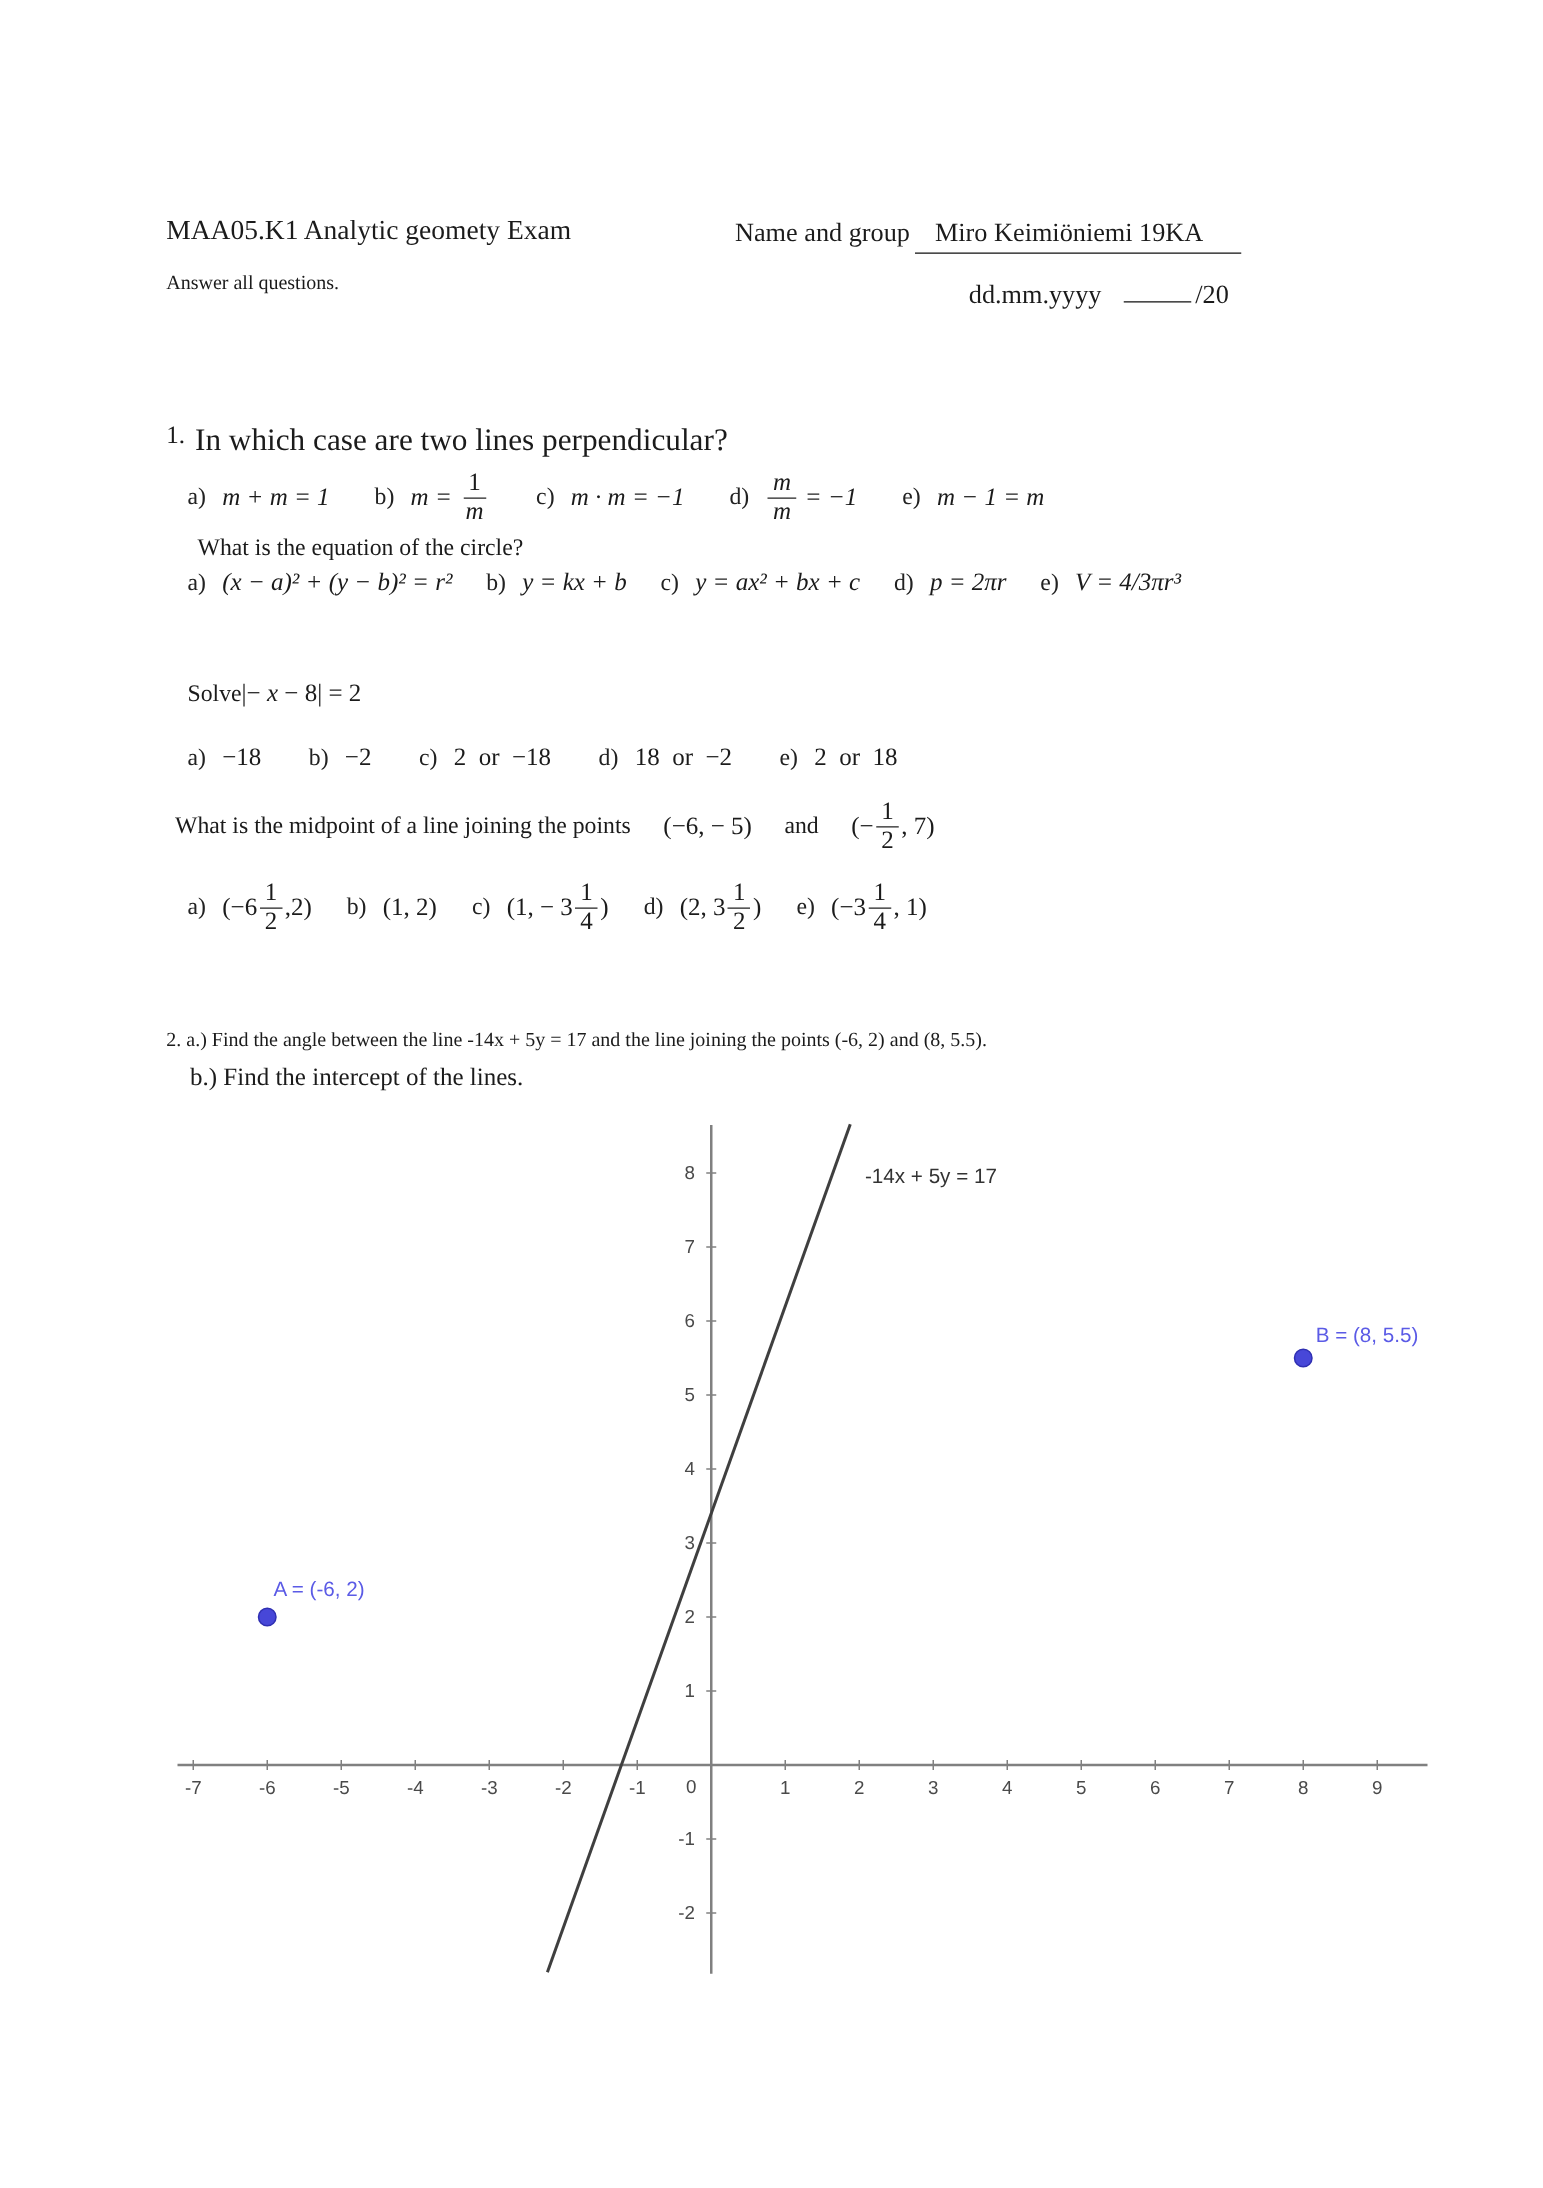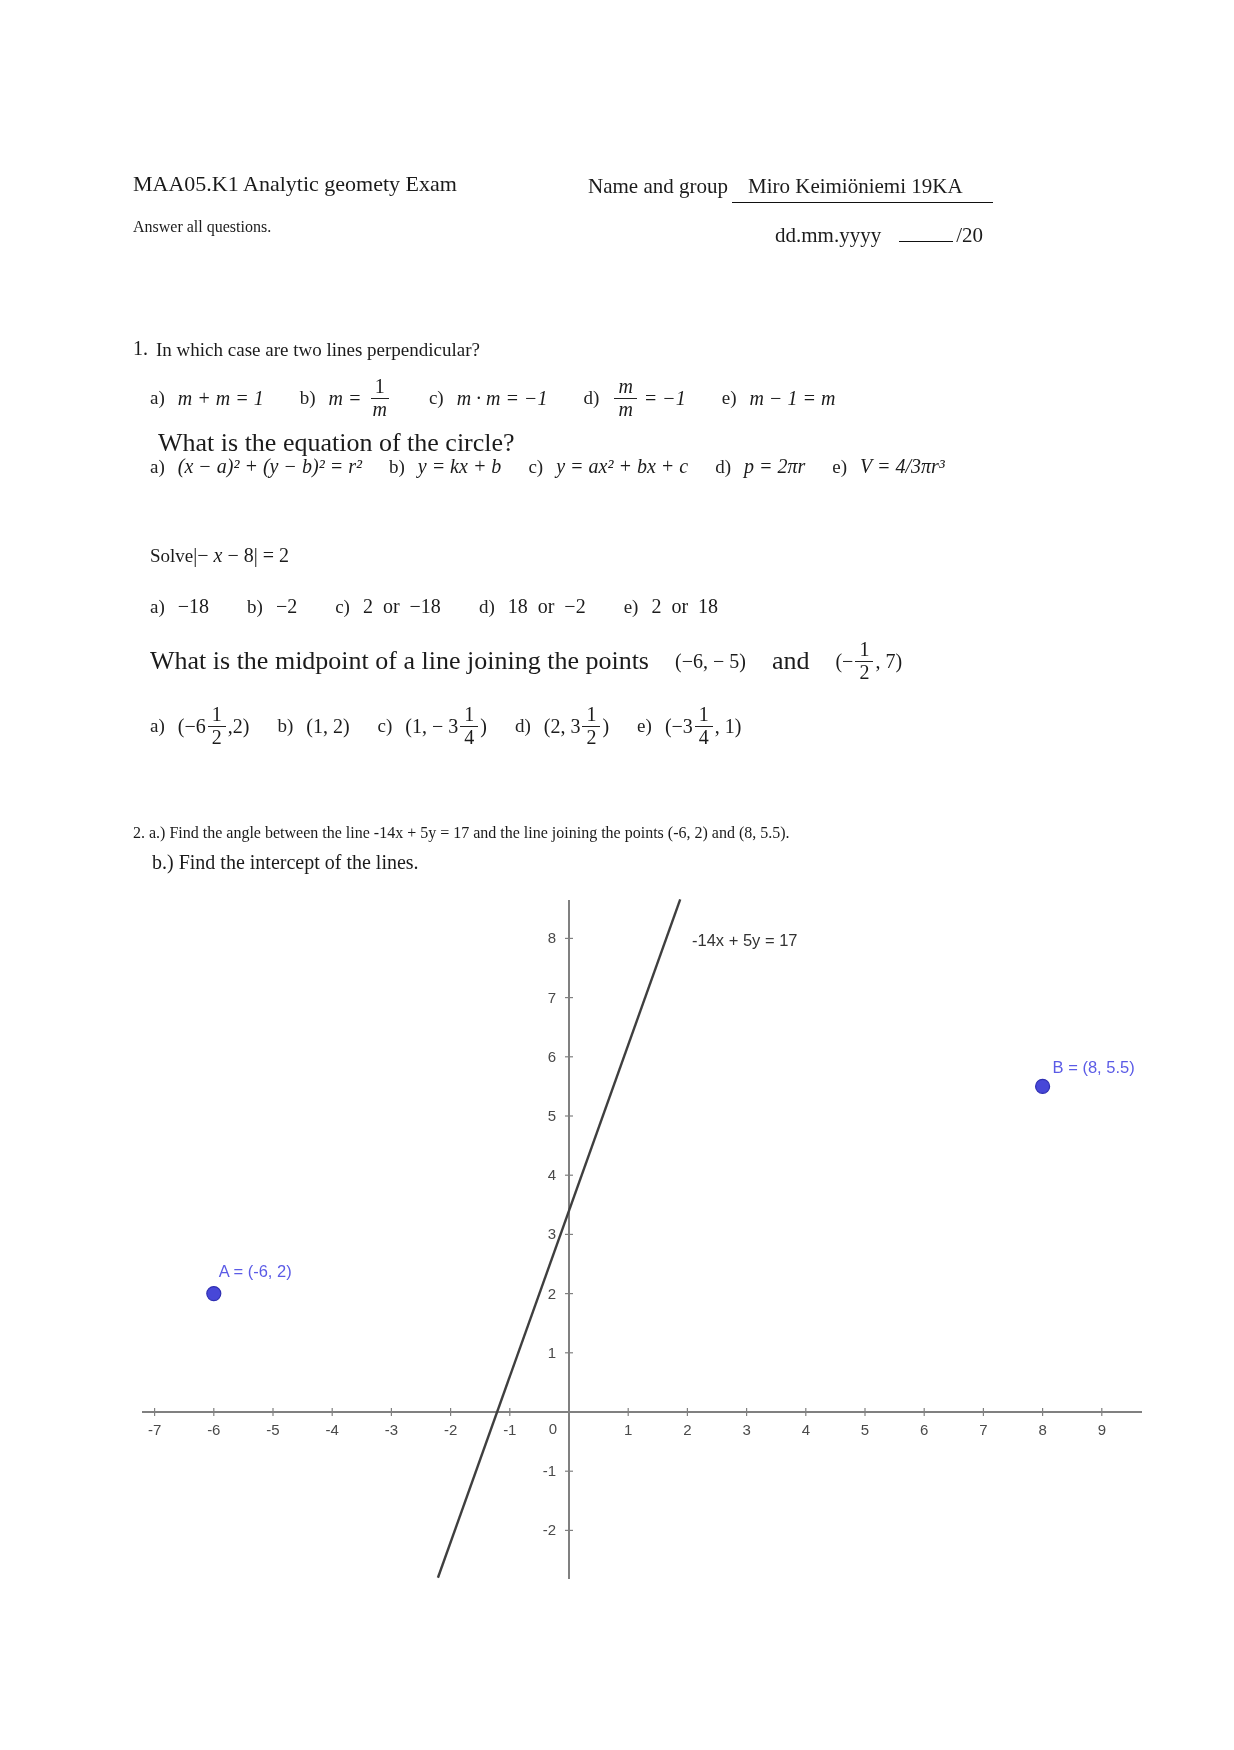--- a/index.html
+++ b/index.html
@@ -14,40 +14,40 @@
   .name-underline{display:inline-block;border-bottom:1.6px solid #111;
                   padding:0 30px 3px 16px;margin-left:4px;}
   .answer-all{left:133px;top:176px;font-size:16px;}
   .date-row{left:775px;top:177px;font-size:21px;text-align:center;}
   .blank-line{display:inline-block;width:54px;height:22px;
               border-bottom:1.6px solid #111;margin:0 3px 0 18px;}
 
   
   .q1-line{left:133px;top:297px;font-size:19px;display:flex;}
   .qnum{font-size:20px;transform:translateY(-2px);margin-right:8px;}
-  .qtext{font-size:19px;}
-  .subq{font-size:26px;}
+  .qtext{font-size:25px;}
+  .subq{font-size:19px;}
 
   .opt-row{display:flex;align-items:center;left:150px;}
   .opt{display:inline-flex;align-items:center;white-space:pre;}
   .olabel{font-style:normal;font-size:19px;margin-right:13px;color:#222;}
   .math{font-style:italic;font-size:20px;}
   .roman{font-style:normal;font-size:20px;}
 
   .frac{display:inline-flex;flex-direction:column;align-items:center;
         line-height:1.08;font-size:19px;vertical-align:middle;margin:0 2px;}
   .fnum{padding:0 4px;border-bottom:1.4px solid #222;}
   .fden{padding:0 4px;}
 
   .row-opts1{top:330px;gap:36px;height:52px;}
   .row-circleq{left:158px;top:386px;}
   .row-opts2{top:413px;gap:27px;}
   .row-solve{left:150px;top:502px;}
   .row-opts3{top:553px;gap:38px;}
-  .row-midq{left:150px;top:590px;gap:26px;height:58px;text-align:center;}
+  .row-midq{left:140px;top:590px;gap:26px;height:58px;text-align:center;}
   .row-opts4{top:655px;gap:28px;height:58px;}
 
   
   .q2a{left:133px;top:782px;font-size:16px;}
   .q2b{left:152px;top:809px;font-size:20px;}
 
   
   #graph-svg{position:absolute;left:0;top:840px;}
   .tick-label{font-family:"Liberation Sans", sans-serif;font-size:15px;fill:#4a4a4a;}
   .pt-label{font-family:"Liberation Sans", sans-serif;font-size:16.5px;fill:#5b5be6;}

